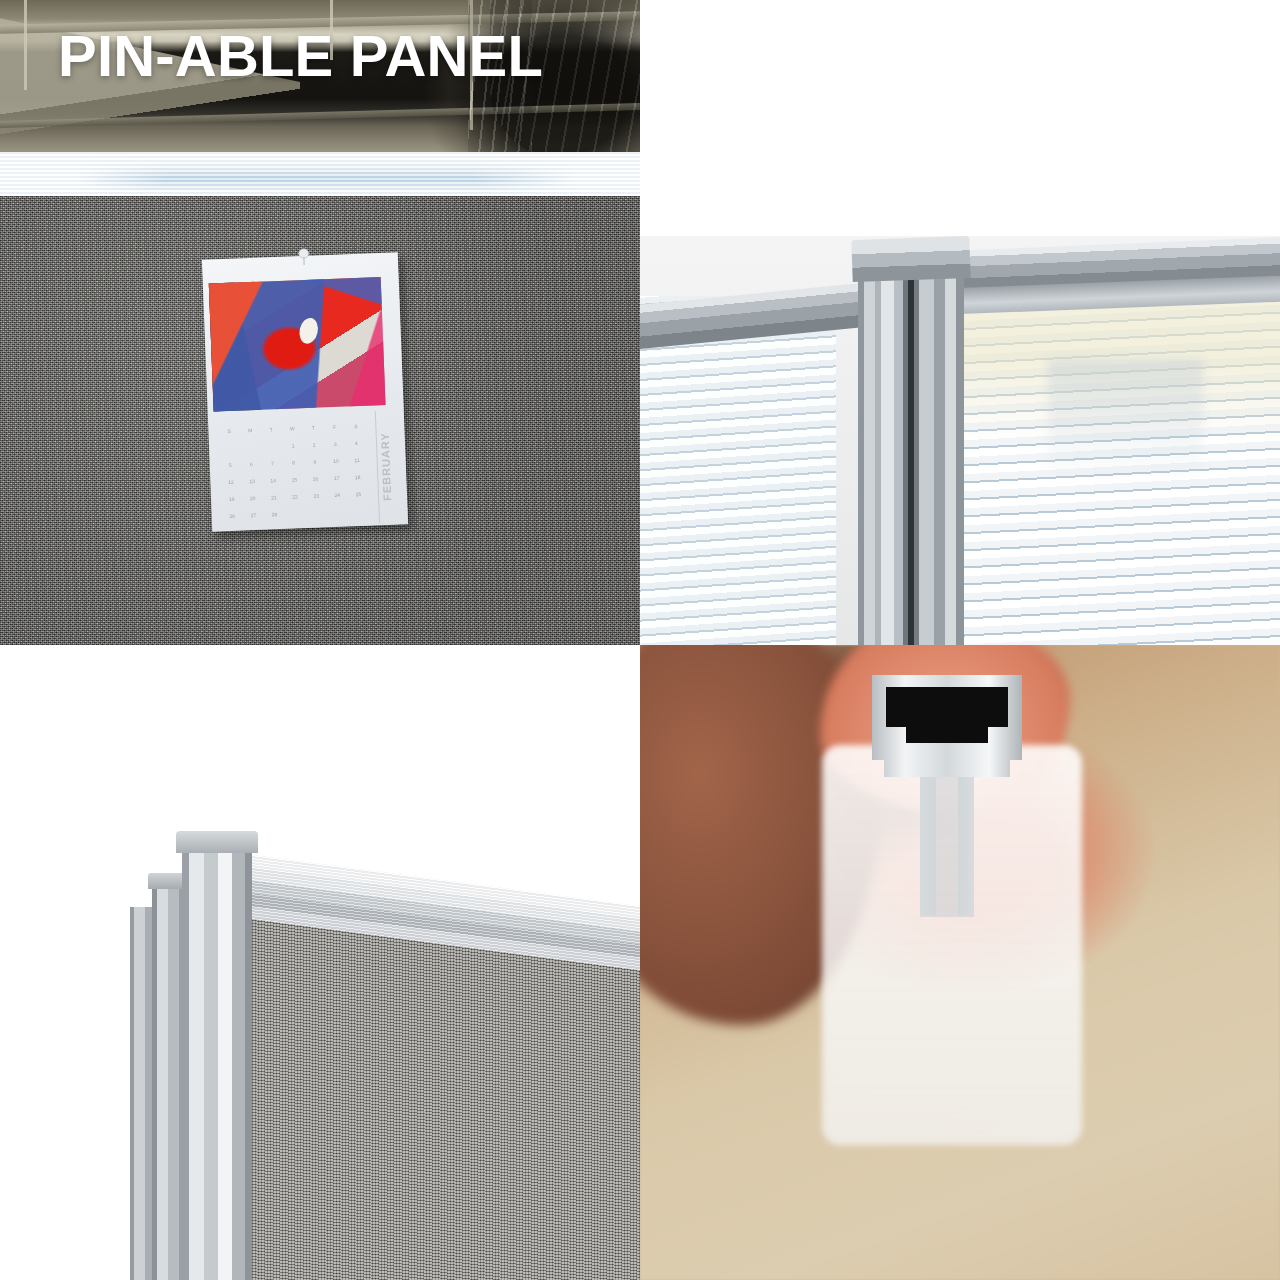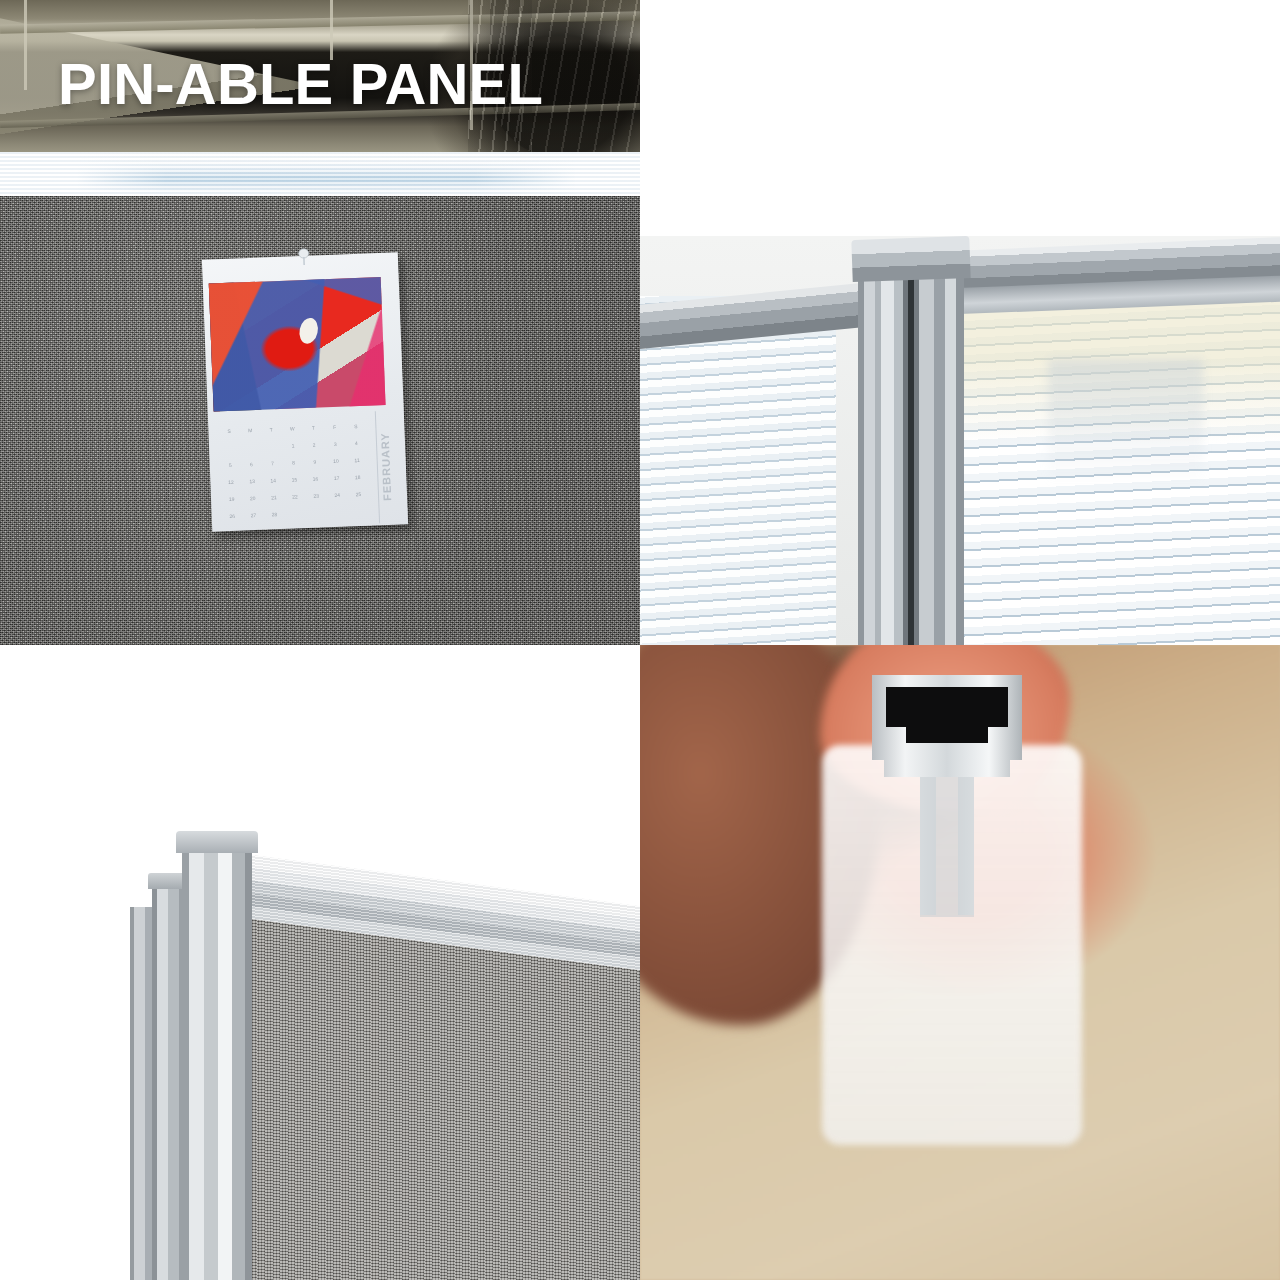--- a/index.html
+++ b/index.html
@@ -251,21 +251,21 @@
   .br-extrusion{
     position:absolute;left:222px;top:20px;width:170px;height:260px;
   }
 
   
   .hl{
     position:absolute;font-weight:700;line-height:1.03;
     letter-spacing:.2px;
   }
   .hl-tl{
-    left:58px;top:54px;width:566px;color:#ffffff;
+    left:58px;top:26px;width:566px;color:#ffffff;
     font-size:58px;text-align:left;white-space:nowrap;
     text-shadow:0 2px 6px rgba(0,0,0,.35);
   }
 </style>
 </head>
 <body>
 
 <div class="collage">
 
   <div class="quad q-tl">

